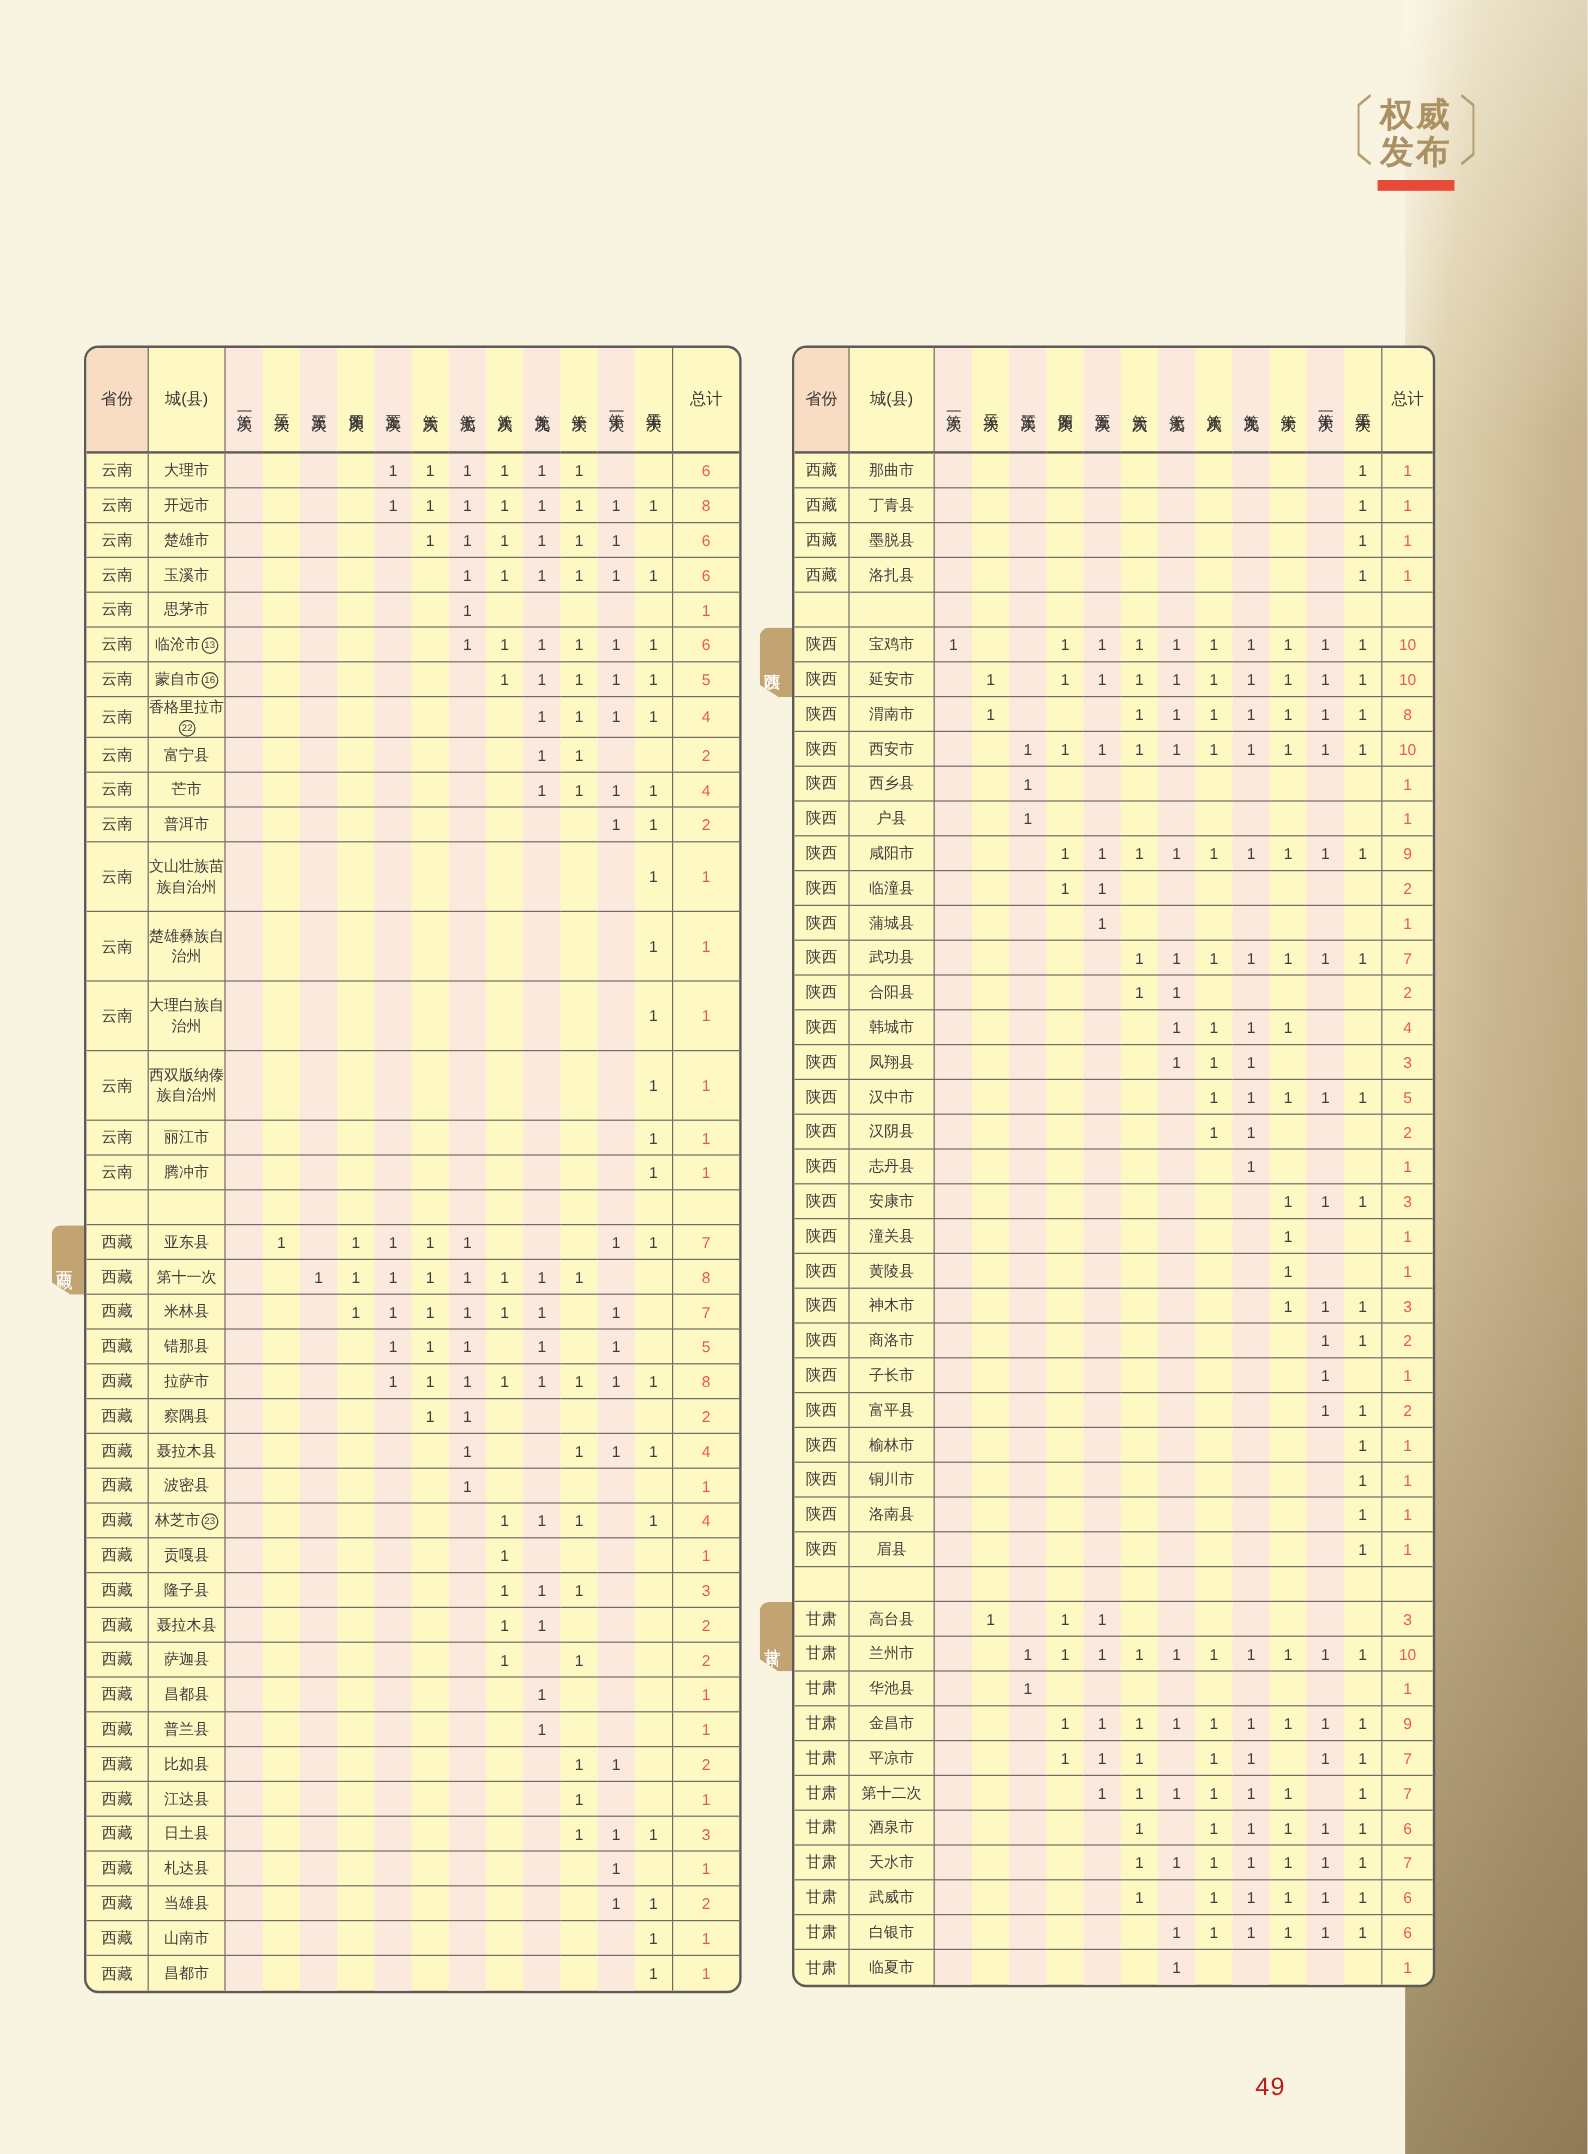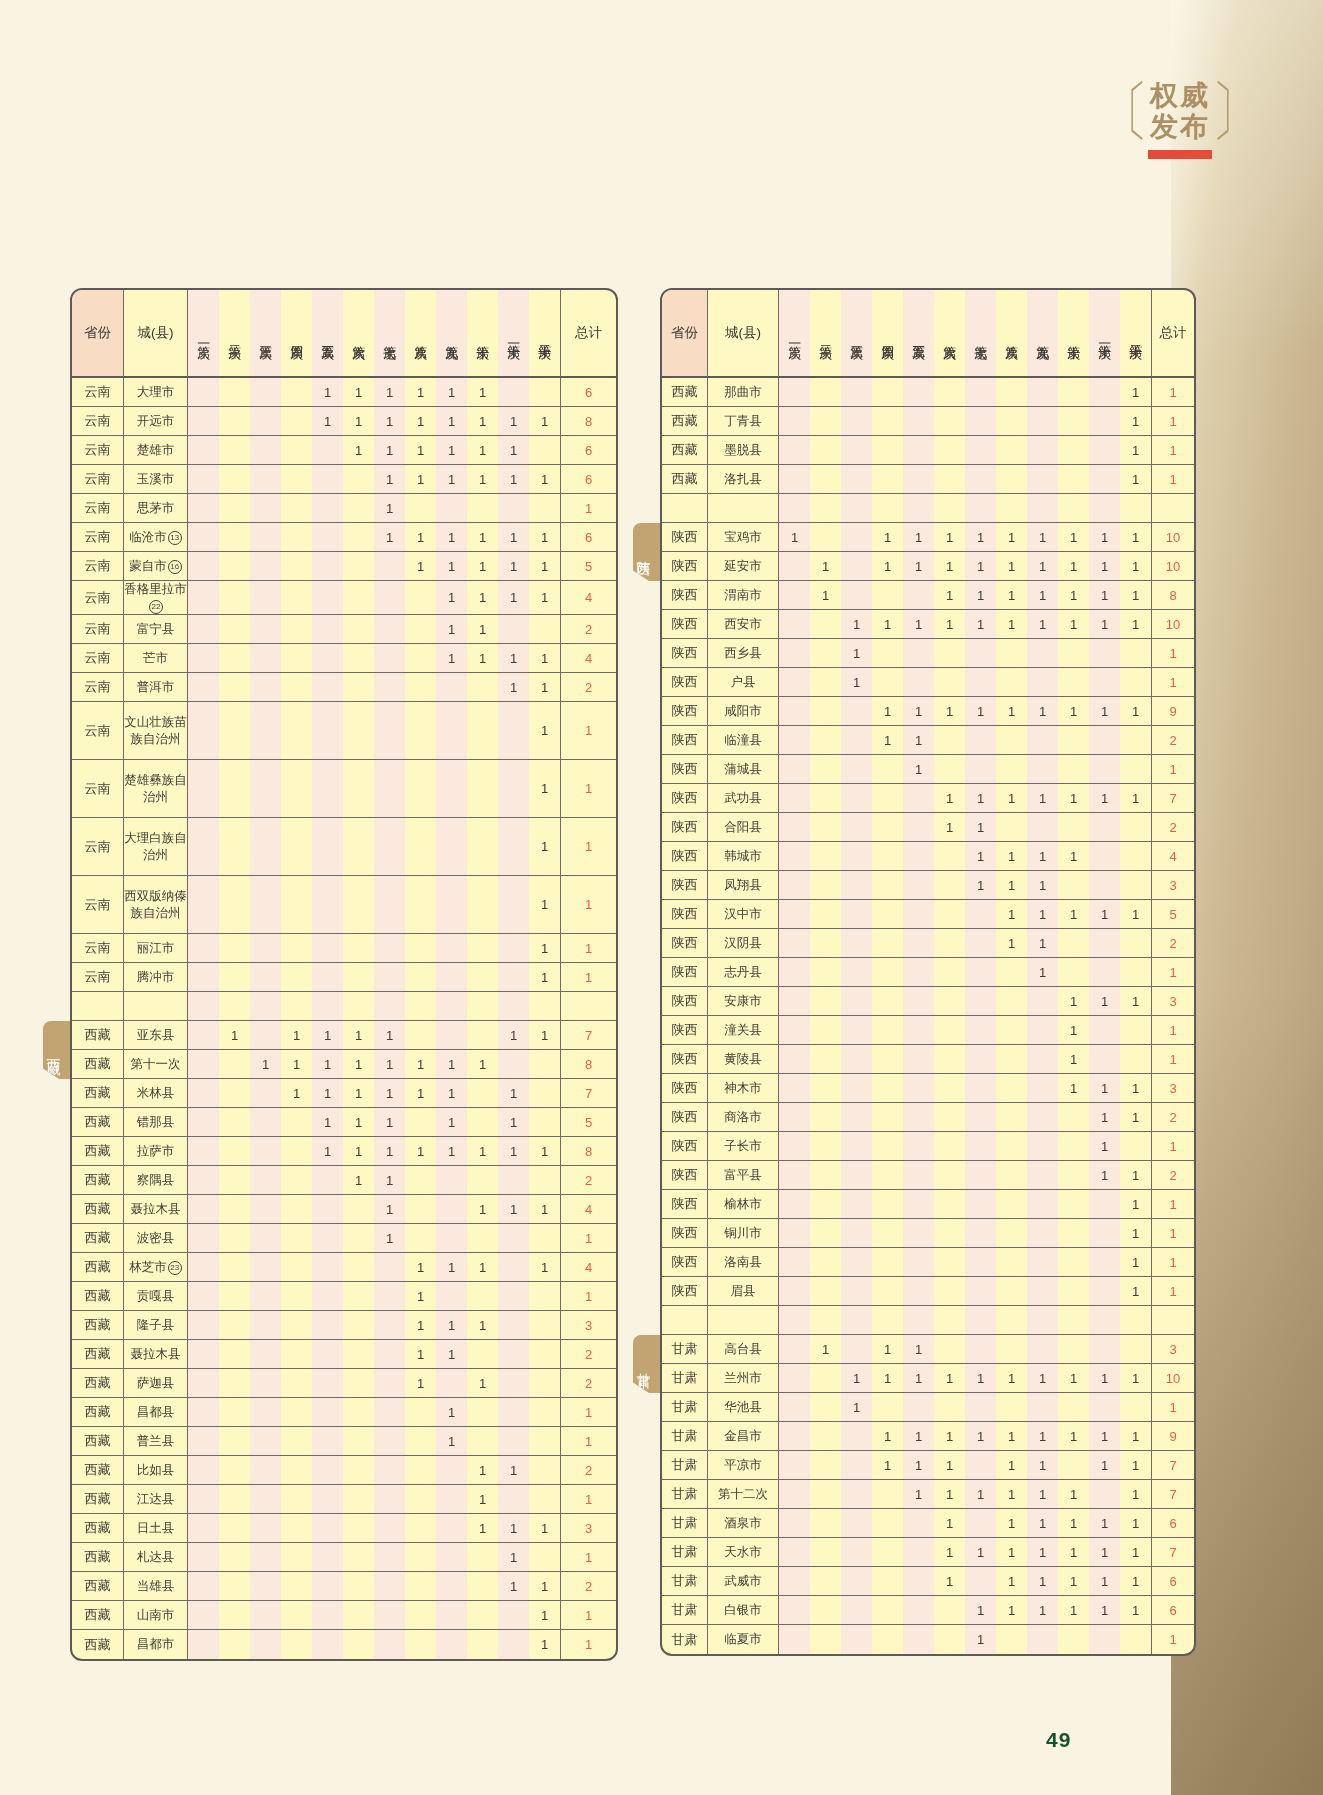--- a/index.html
+++ b/index.html
@@ -16,21 +16,21 @@
   .side-band::after{
     content:"";position:absolute;inset:0;
     background:linear-gradient(to bottom, rgba(255,252,240,.38) 0%, rgba(255,255,255,0) 20%, rgba(0,0,0,0) 55%, rgba(78,60,28,.32) 100%);
   }
   
   .badge{position:absolute;left:1104px;top:80px;display:flex;align-items:center;}
   .badge .br{font-size:44px;line-height:1;color:#b59d72;transform:scaleY(1.5);font-weight:400;}
   .badge .bt{display:flex;flex-direction:column;align-items:center;margin:0 2px;
     font-weight:bold;font-size:28px;line-height:1.12;letter-spacing:2px;color:#ab9063;}
   .badge .bar{position:absolute;left:50%;transform:translateX(-50%);bottom:-16px;width:64px;height:9px;background:#e64a39;}
-  .pageno{position:absolute;left:1046px;top:1728px;font-size:21px;font-weight:bold;color:#14532d;letter-spacing:1px;}
+  .pageno{position:absolute;left:1046px;top:1728px;font-size:21px;font-weight:normal;color:#b91c1c;letter-spacing:1px;}
 
   .table-wrap{position:absolute;top:288px;}
   #t-left{left:70px;width:548px;}
   #t-right{left:660px;width:536px;}
   .table-card{position:relative;z-index:1;background:#fef9c3;border:2px solid #5e5a57;border-radius:12px;overflow:hidden;}
   table{border-collapse:separate;border-spacing:0;width:100%;table-layout:fixed;}
   col.stripe{background:#fbe9dd;}
   th,td{padding:0;text-align:center;vertical-align:middle;overflow:visible;}
   thead tr{height:88px;}
   th{font-weight:normal;color:#3b3735;font-size:13.5px;border-bottom:2px solid #5e5a57;background-clip:padding-box;}

